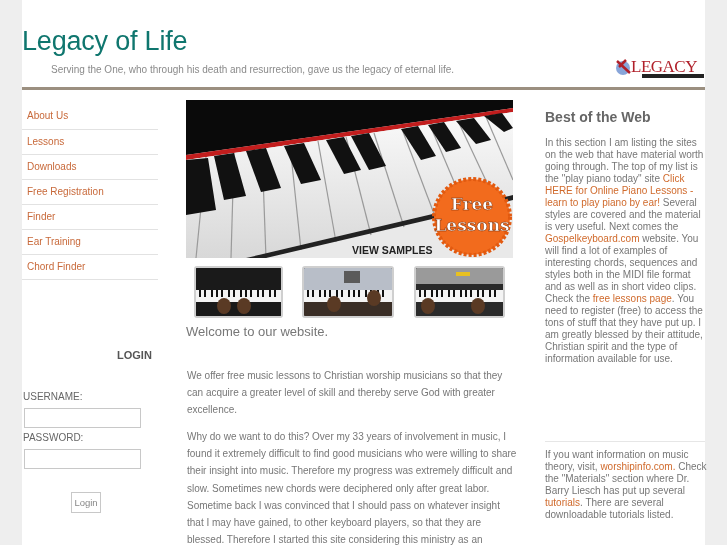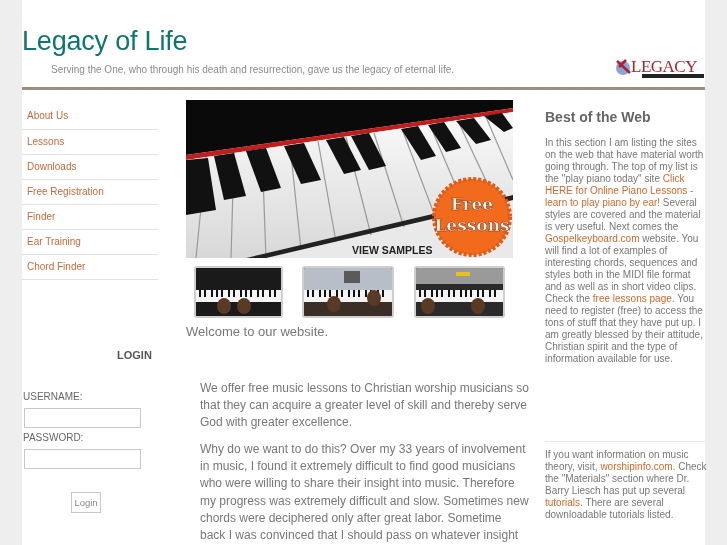--- a/index.html
+++ b/index.html
@@ -61,21 +61,21 @@
   }
   .thumb {
     position:absolute; top:266px; height:52px;
     border:2px solid #cfcfcf; border-radius:3px; overflow:hidden;
     box-sizing:border-box; background:#222;
   }
   .welcome {
     position:absolute; left:186px; top:324px; font-size:13px; color:#777; margin:0; font-weight:normal;
   }
   .body-text {
-    position:absolute; left:186px; width:330px; font-size:12px; line-height:17.2px; color:#777; margin:14px;
+    position:absolute; left:186px; width:330px; font-size:10px; line-height:17.2px; color:#777; margin:1px;
   }
   
   .bow-title {
     position:absolute; left:545px; top:109px; font-size:14px; font-weight:bold; color:#666; margin:0;
   }
   .right-text {
     position:absolute; left:545px; width:162px; font-size:10px; line-height:12px; color:#777; margin:0;
   }
   .right-text a { color:#d06a2c; text-decoration:none; }
   .right-rule {

